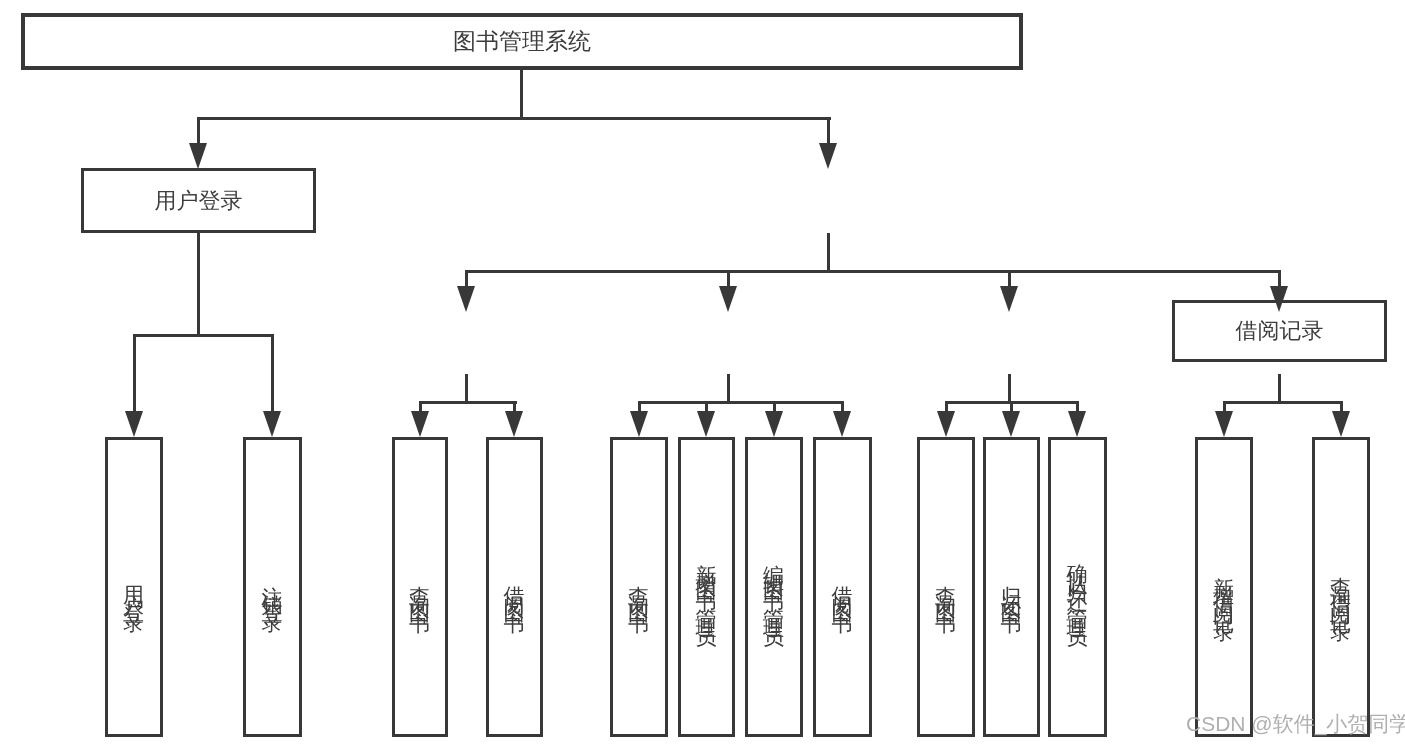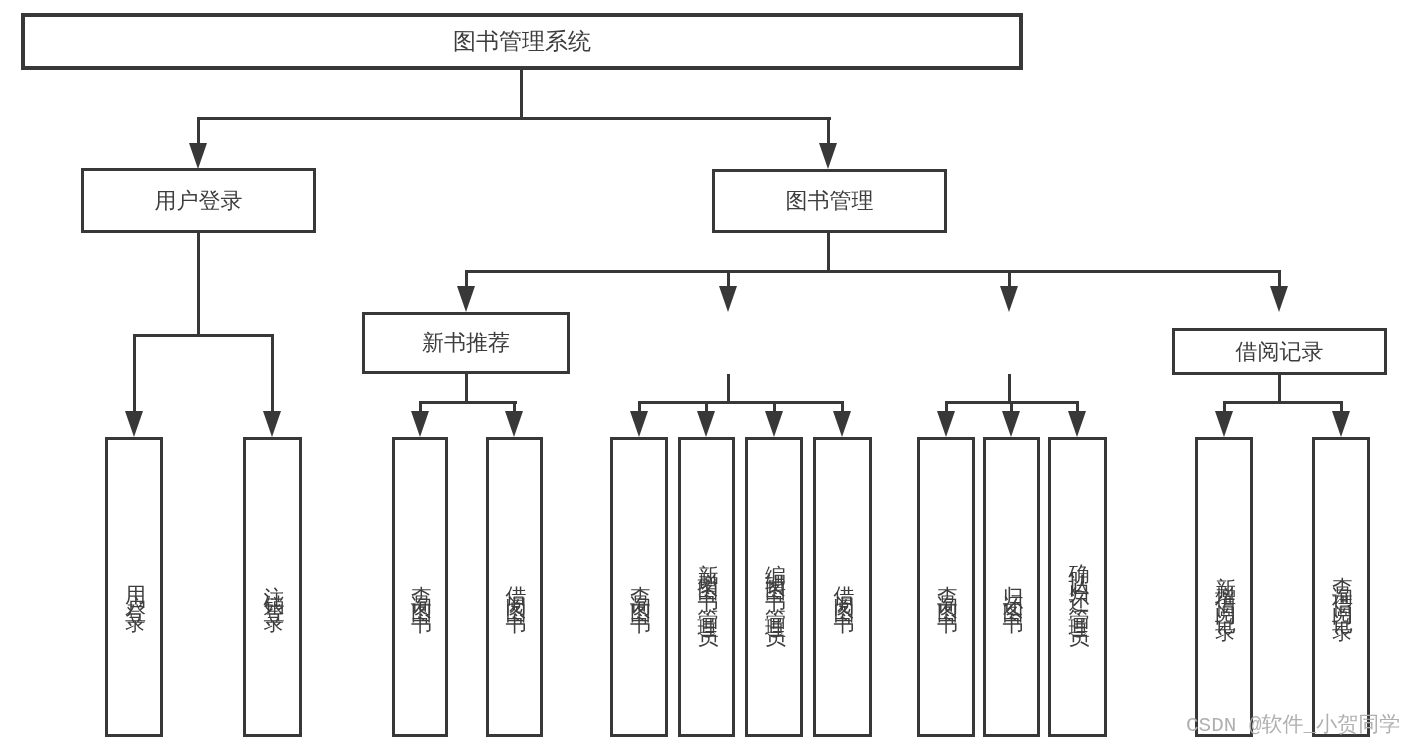--- a/index.html
+++ b/index.html
@@ -1,20 +1,20 @@
 <!DOCTYPE html>
 <html><head>
 <meta charset="utf-8">
 <style>
   html,body { margin:0; padding:0; background:#ffffff; }
   .canvas {
     position:relative;
     width:1405px; height:747px;
     background:#ffffff;
-    font-family:Liberation Mono, monospace;
+    font-family:Liberation Sans, sans-serif;
     overflow:hidden;
   }
   .box {
     position:absolute;
     box-sizing:border-box;
     border:3px solid #383838;
     background:#ffffff;
     display:flex; align-items:center; justify-content:center;
     font-size:22px; color:#3d3d3d;
     white-space:nowrap;
@@ -49,24 +49,22 @@
   }
 </style>
 </head>
 <body>
 
 <div class="canvas">
 
   <div class="box root" style="left:21px;top:13px;width:1002px;height:57px">图书管理系统</div>
 
   <div class="box" style="left:81px;top:168px;width:235px;height:65px">用户登录</div>
-  <div class="box" style="left:712px;top:169px;width:235px;height:64px">图书管理</div>
 
-  <div class="box" style="left:362px;top:312px;width:208px;height:62px">新书推荐</div>
-  <div class="box" style="left:1172px;top:328px;width:215px;height:47px">借阅记录</div>
+  <div class="box" style="left:1172px;top:300px;width:215px;height:62px">借阅记录</div>
 
   <div class="vbox" style="left:105px;width:58px">用户登录</div>
   <div class="vbox" style="left:243px;width:59px">注销登录</div>
 
   <div class="vbox" style="left:392px;width:56px">查询图书</div>
   <div class="vbox" style="left:486px;width:57px">借阅图书</div>
 
   <div class="vbox" style="left:610px;width:58px">查询图书</div>
   <div class="vbox" style="left:678px;width:57px">新增图书（管理员）</div>
   <div class="vbox" style="left:745px;width:58px">编辑图书（管理员）</div>

